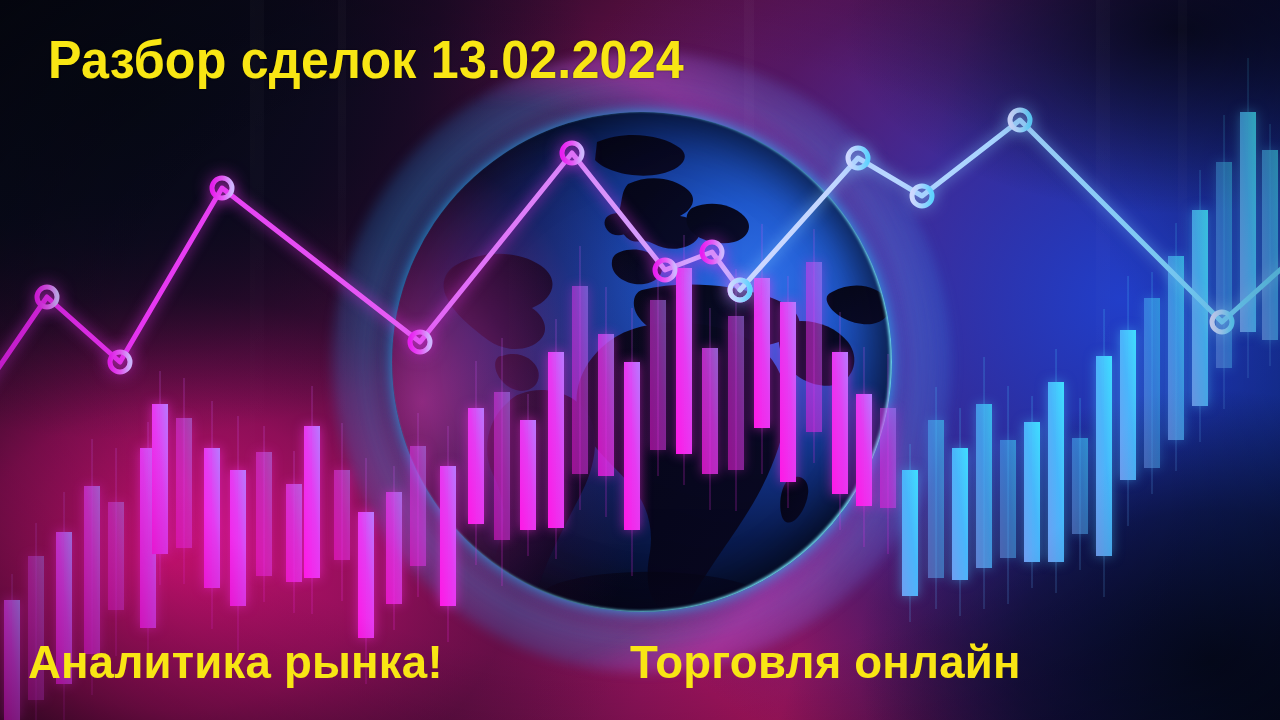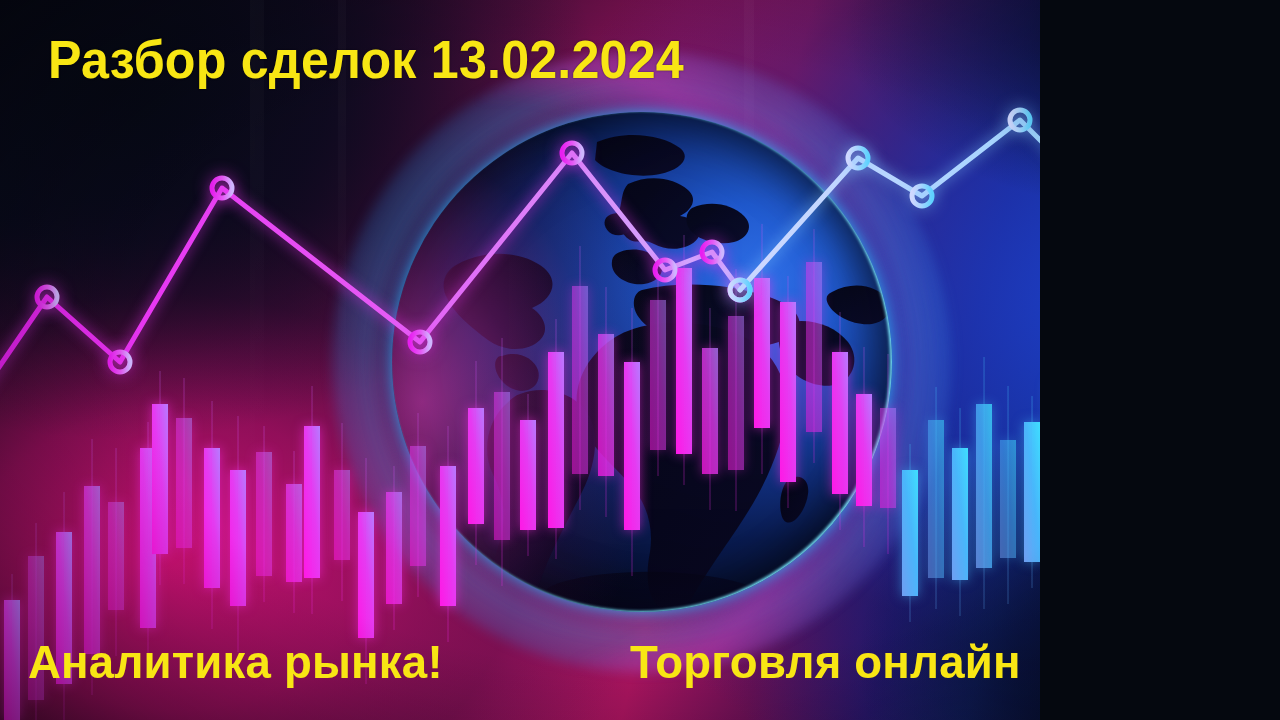--- a/index.html
+++ b/index.html
@@ -4,21 +4,21 @@
 <style>
   html, body {
     margin: 0; padding: 0;
     width: 1280px; height: 720px;
     overflow: hidden;
     background: #05080f;
     font-family: "Liberation Sans", sans-serif;
   }
   #stage {
     position: relative;
-    width: 1040px; height: 720px;
+    width: 1280px; height: 720px;
     overflow: hidden;
     background: #05080f;
   }
 
   
   .bg-layer { position: absolute; inset: 0; }
 
   #bg-base {
     background:
       linear-gradient(105deg,

